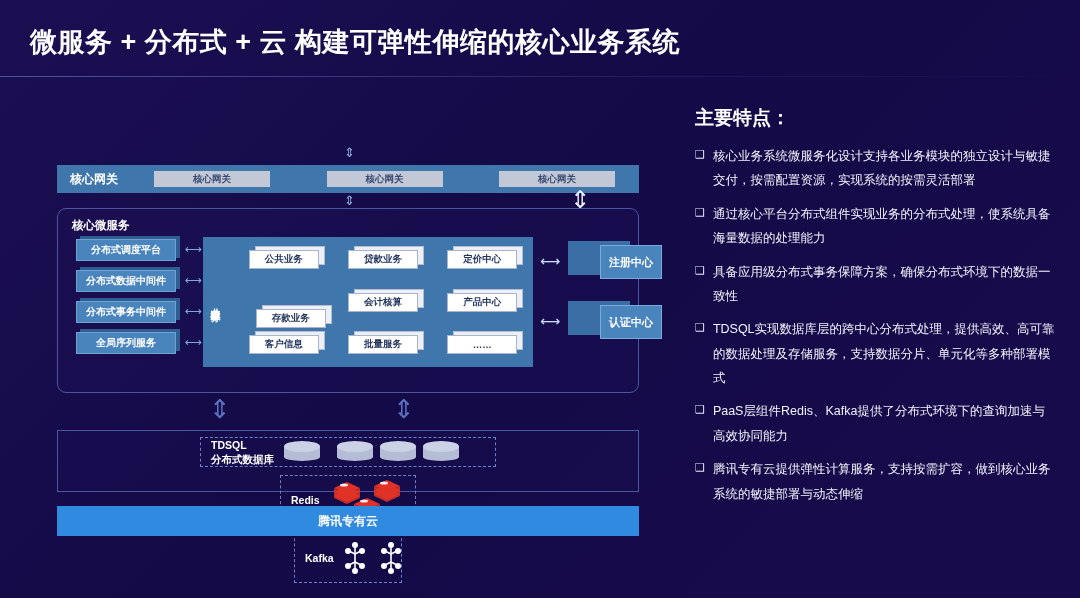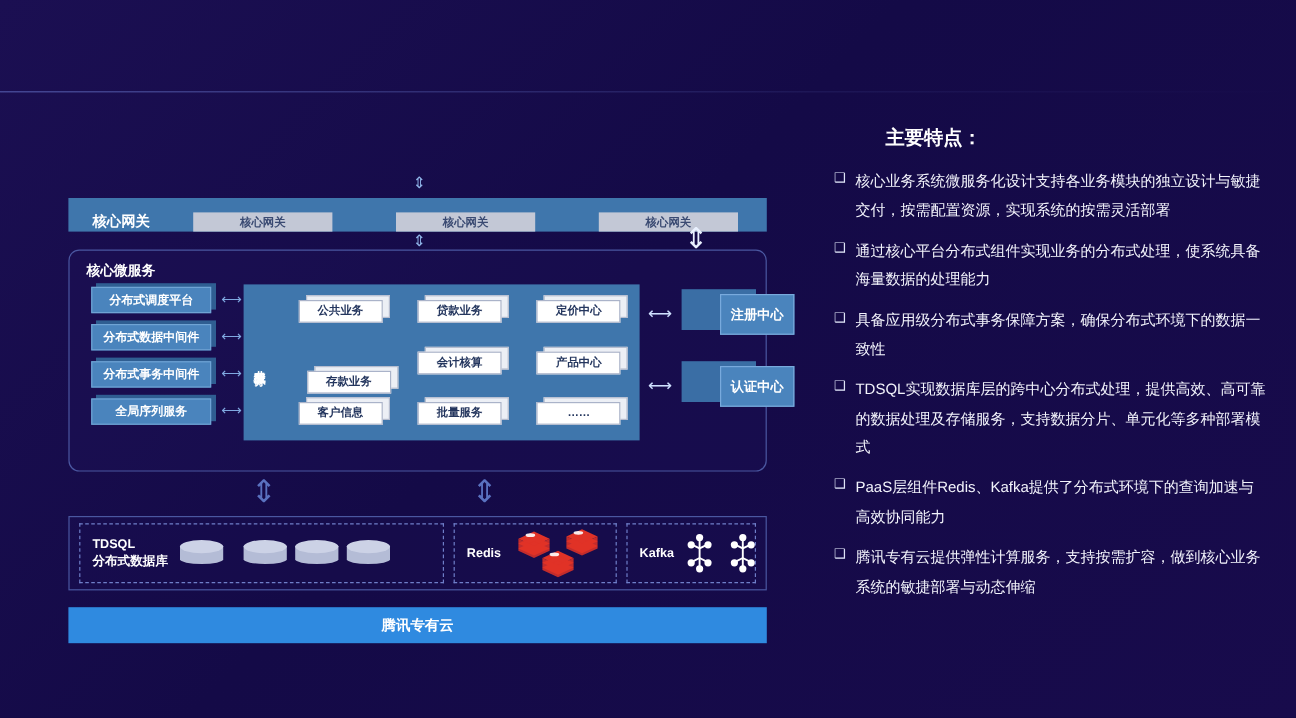--- a/index.html
+++ b/index.html
@@ -33,21 +33,21 @@
   .ext-sys {
     position: absolute; left: 0; top: 0; width: 582px; height: 34px;
     border: 1px solid #4f5fa8; background: rgba(40,28,110,0.35);
     display: flex; align-items: center; justify-content: center;
     color: #fff; font-size: 12.5px; font-weight: 700;
   }
 
   .gateway {
     position: absolute; left: 0; top: 55px; width: 582px; height: 28px;
     background: #3f76ac;
-    display: flex; align-items: flex-end; padding-left: 20px; gap: 0;
+    display: flex; align-items: center; padding-left: 13px; gap: 0;
   }
   .gateway-label { color: #fff; font-size: 12px; font-weight: 700; width: 84px; flex: none; }
   .gw-chips { display: flex; flex: 1; justify-content: space-between; padding-right: 24px; }
   .gw-chip {
     width: 116px; height: 16px; background: #c3c8d6;
     color: #3a4a72; font-size: 9.5px; font-weight: 700;
     display: flex; align-items: center; justify-content: center;
   }
 
   
@@ -131,21 +131,21 @@
     position: absolute; color: #8fb4e8; font-size: 13px; line-height: 1;
     text-align: center;
   }
   .big-arrow { position: absolute; color: #5a72c0; font-size: 26px; line-height: 1; }
   .white-arrow { position: absolute; color: #eaf1ff; font-size: 24px; line-height: 1; }
 
   
   .data-layer {
     position: absolute; left: 0; top: 320px; width: 582px; height: 62px;
     border: 1px solid #4a57a0; background: rgba(30,18,90,0.2);
-    display: flex; align-items: center; gap: 8px; padding: 6px 8px;
+    display: flex; align-items: center; gap: 8px; padding: 6px 8px; flex-direction: column;
   }
   .dl-box {
     border: 1px dashed #6f7fc9; height: 50px; display: flex; align-items: center;
     padding: 0 10px; gap: 10px;
   }
   .dl-tdsql { flex: 1 1 auto; width: 296px; }
   .dl-redis { width: 136px; flex: none; }
   .dl-kafka { width: 108px; flex: none; }
   .dl-label { color: #fff; font-size: 10.5px; font-weight: 700; line-height: 1.35; white-space: nowrap; }
   .cyls { display: flex; align-items: center; gap: 7px; }
@@ -162,33 +162,34 @@
   .kafka-icons { display: flex; gap: 14px; align-items: center; }
 
   .cloud-bar {
     position: absolute; left: 0; top: 396px; width: 582px; height: 30px;
     background: #2f8ae0; display: flex; align-items: center; justify-content: center;
     color: #fff; font-size: 12px; font-weight: 700;
   }
 
   
   .panel { position: absolute; left: 695px; top: 105px; width: 360px; }
-  .panel-title { color: #fff; font-size: 16px; font-weight: 700; margin-bottom: 13px; margin-left: 43px; }
+  .panel-title { color: #fff; font-size: 19px; font-weight: 700; margin-bottom: 13px; }
   .bullet {
     display: flex; gap: 8px; margin-bottom: 9px;
     color: #f2f3fb; font-size: 12.5px; line-height: 1.95;
   }
   .bullet .mark { flex: none; color: #dfe4f7; font-size: 11px; line-height: 1.95; }
   .bullet .txt { flex: 1; }
 </style>
 </head>
 <body>
 
 <div class="slide">
 
+  <div class="title">微服务 + 分布式 + 云 构建可弹性伸缩的核心业务系统</div>
   <div class="title-rule"></div>
 
   <div class="diagram">
 
 
     <div class="vconn" style="left:287px; top:36px;">⇕</div>
 
     <div class="gateway">
       <div class="gateway-label">核心网关</div>
       <div class="gw-chips">

